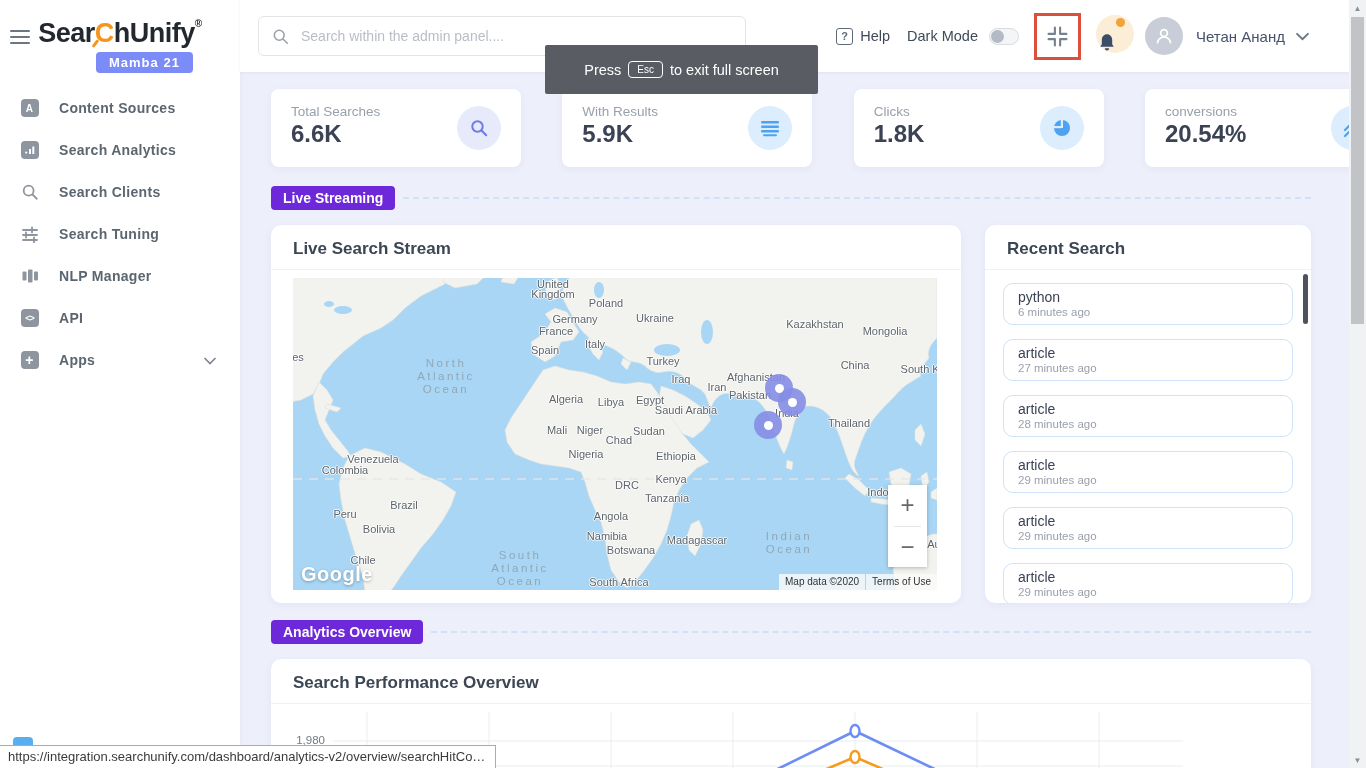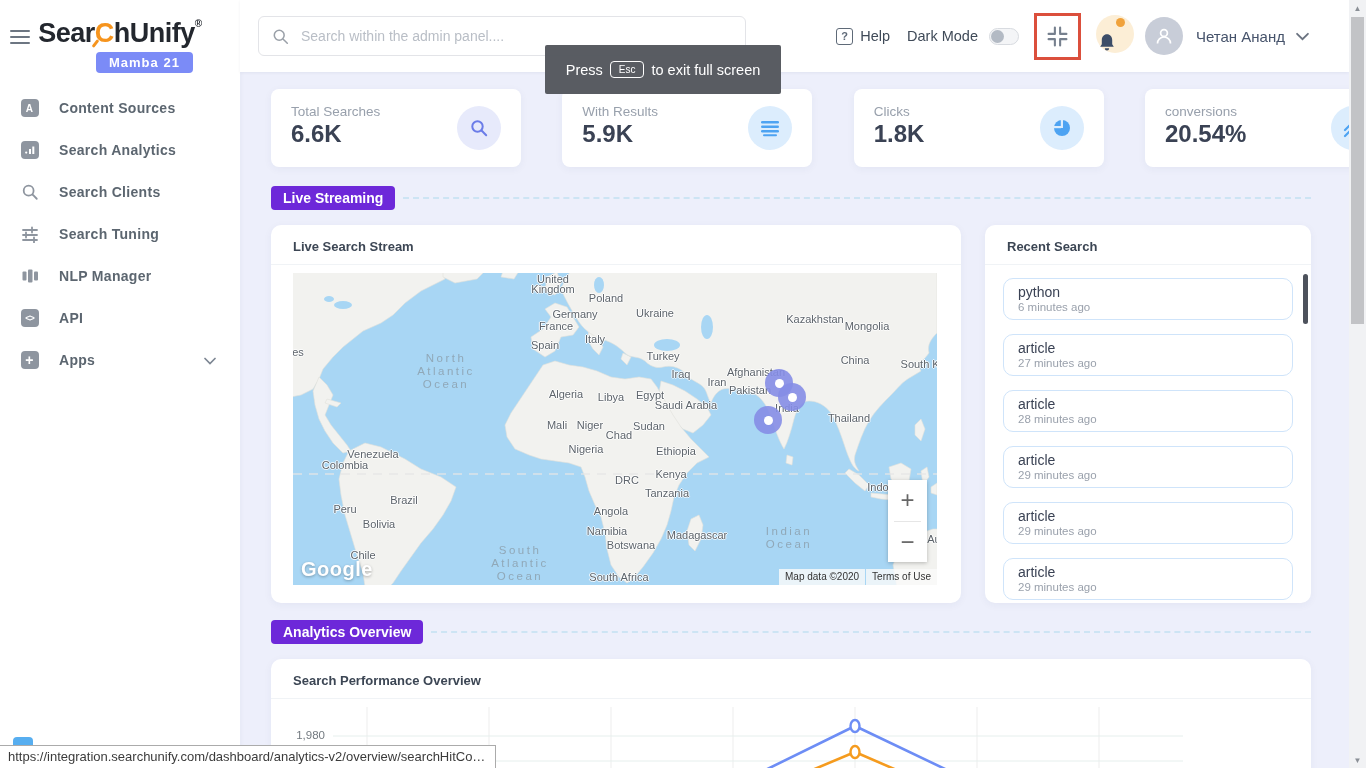--- a/index.html
+++ b/index.html
@@ -46,42 +46,42 @@
   .toggle .knob { position:absolute; left:1px; top:1px; width:13px; height:13px; border-radius:50%; background:#b3bac4; }
   .fs-box { width:47px; height:47px; border:3px solid #db4f3c; display:flex; align-items:center; justify-content:center; margin-left:4px; cursor:pointer; }
   .bell-wrap { position:relative; width:42px; height:42px; cursor:pointer; }
   .bell-glow { position:absolute; right:0; top:0; width:38px; height:38px; border-radius:50%; background:#fceed6; }
   .bell-wrap svg { position:absolute; left:3px; bottom:3px; }
   .bell-dot { position:absolute; top:3px; right:9px; width:9px; height:9px; border-radius:50%; background:#f0a23c; }
   .avatar { width:38px; height:38px; border-radius:50%; background:#c8cdd8; display:flex; align-items:center; justify-content:center; cursor:pointer; }
   .user-name { font-size:15px; color:#46536b; margin-left:2px; cursor:pointer; }
 
   
-  .toast { position:absolute; left:545px; top:45px; width:236px; height:49px; background:rgba(84,87,93,.97); color:#fff; border-radius:2px; display:flex; align-items:center; justify-content:center; gap:7px; font-size:14.5px; z-index:30; }
+  .toast { position:absolute; left:545px; top:45px; width:273px; height:49px; background:rgba(84,87,93,.97); color:#fff; border-radius:2px; display:flex; align-items:center; justify-content:center; gap:7px; font-size:14.5px; z-index:30; }
   .esc-key { border:1px solid #fff; border-radius:4px; padding:2px 8px; font-size:10px; }
 
   
   .content { position:absolute; left:240px; top:72px; width:1109px; height:696px; overflow:hidden; }
   .card { background:#fff; border-radius:10px; box-shadow:0 2px 8px rgba(40,50,100,.05); }
 
   .cards-row { position:absolute; left:31px; top:17px; width:1124px; display:flex; justify-content:space-between; }
   .stat-card { width:250px; height:78px; border-radius:8px; position:relative; padding:15px 20px; }
   .stat-label { font-size:13.5px; color:#98a0ac; }
   .stat-value { font-size:24px; font-weight:700; color:#3a4254; margin-top:1px; }
   .stat-ic { position:absolute; right:20px; top:17px; width:44px; height:44px; border-radius:50%; display:flex; align-items:center; justify-content:center; }
   .ic-purple { background:#e7eafb; color:#6b7ce8; }
   .ic-blue { background:#dcedfd; color:#4da3f2; }
 
   .section-row { position:absolute; left:31px; width:1040px; display:flex; align-items:center; }
   .section-row.live { top:114px; }
   .section-row.analytics { top:548px; }
   .section-tag { background:#6d28d9; color:#fff; font-size:14px; font-weight:700; padding:4px 12px; border-radius:4px; z-index:2; }
   .section-dash { flex:1; border-top:2px dashed #cde4f4; margin-left:8px; }
 
-  .panel-title { padding:14px 22px 10px; font-size:13px; font-weight:700; color:#3c4654; border-bottom:1px solid #f0f3f6; }
+  .panel-title { padding:14px 22px 10px; font-size:17px; font-weight:700; color:#3c4654; border-bottom:1px solid #f0f3f6; }
 
   
   .map-card { position:absolute; left:31px; top:153px; width:690px; height:378px; }
   .map-box { position:relative; margin:8px 22px 0; width:644px; height:312px; overflow:hidden; background:#a8d6f4; }
   .map-box svg.land { position:absolute; left:0; top:0; }
   .map-label { position:absolute; transform:translate(-50%,-50%); font-size:11px; color:#5d646b; white-space:nowrap; text-shadow:-1px 0 0 rgba(255,255,255,.85),1px 0 0 rgba(255,255,255,.85),0 -1px 0 rgba(255,255,255,.85),0 1px 0 rgba(255,255,255,.85); z-index:3; pointer-events:none; }
   .map-label.ocean { color:#90a8b8; letter-spacing:2.5px; font-size:11.5px; text-shadow:none; }
   .map-marker { position:absolute; width:28px; height:28px; border-radius:50%; background:rgba(133,141,230,.9); transform:translate(-50%,-50%); z-index:4; }
   .map-marker::after { content:''; position:absolute; left:50%; top:50%; width:9px; height:9px; margin:-4.5px 0 0 -4.5px; background:#fff; border-radius:50%; }
   .gmap-logo { position:absolute; left:8px; bottom:4px; color:#fff; font-size:20px; font-weight:700; letter-spacing:.5px; text-shadow:0 1px 3px rgba(0,0,0,.3); z-index:5; }
@@ -348,21 +348,21 @@
       </svg>
 
       <div>
 
       <span class="map-label" style="left: 5px; top: 79px;">es</span>
           <span class="map-label" style="left: 260px; top: 6px;">United</span>
           <span class="map-label" style="left: 260px; top: 16px;">Kingdom</span>
           <span class="map-label" style="left: 313px; top: 25px;">Poland</span>
           <span class="map-label" style="left: 362px; top: 40px;">Ukraine</span>
           <span class="map-label" style="left: 522px; top: 46px;">Kazakhstan</span>
-          <span class="map-label" style="left: 574px; top: 53px;">Mongolia</span>
+          <span class="map-label" style="left: 592px; top: 53px;">Mongolia</span>
           <span class="map-label" style="left: 282px; top: 41px;">Germany</span>
           <span class="map-label" style="left: 263px; top: 53px;">France</span>
           <span class="map-label" style="left: 252px; top: 72px;">Spain</span>
           <span class="map-label" style="left: 302px; top: 66px;">Italy</span>
           <span class="map-label" style="left: 370px; top: 83px;">Turkey</span>
           <span class="map-label" style="left: 562px; top: 87px;">China</span>
           <span class="map-label" style="left: 632px; top: 91px;">South Kor</span>
           <span class="map-label" style="left: 463px; top: 99px;">Afghanistan</span>
           <span class="map-label" style="left: 388px; top: 101px;">Iraq</span>
           <span class="map-label" style="left: 424px; top: 109px;">Iran</span>

